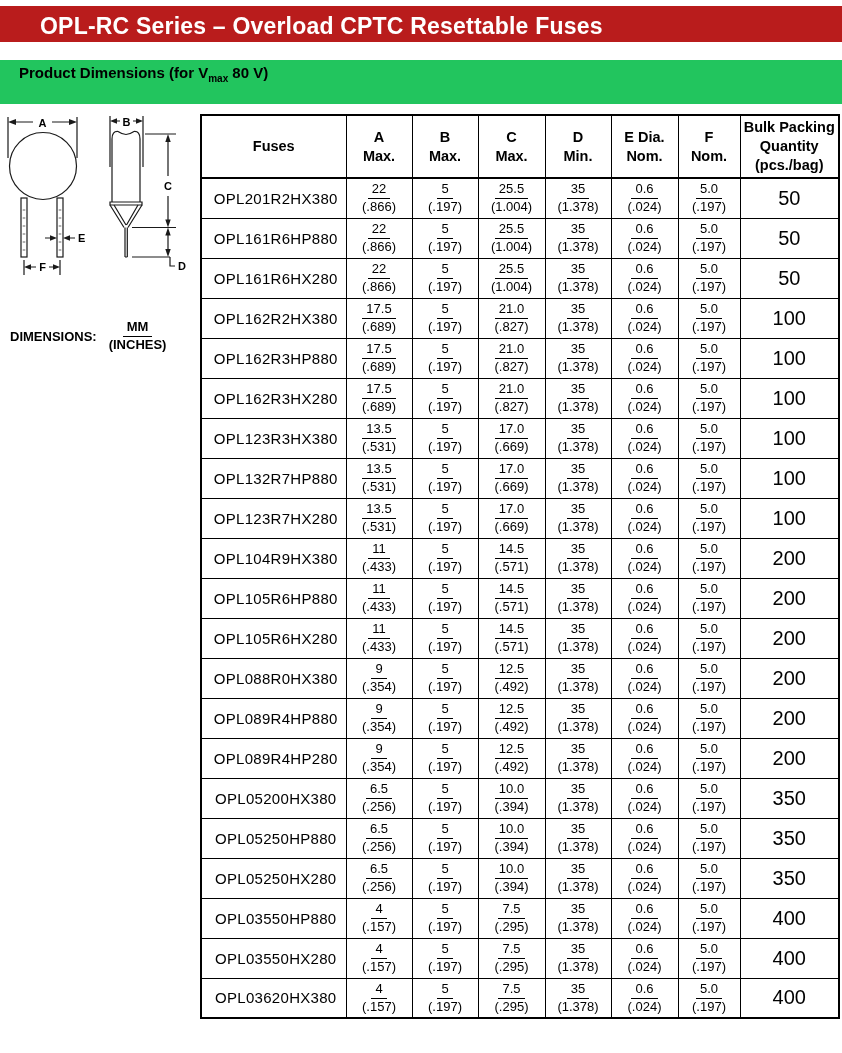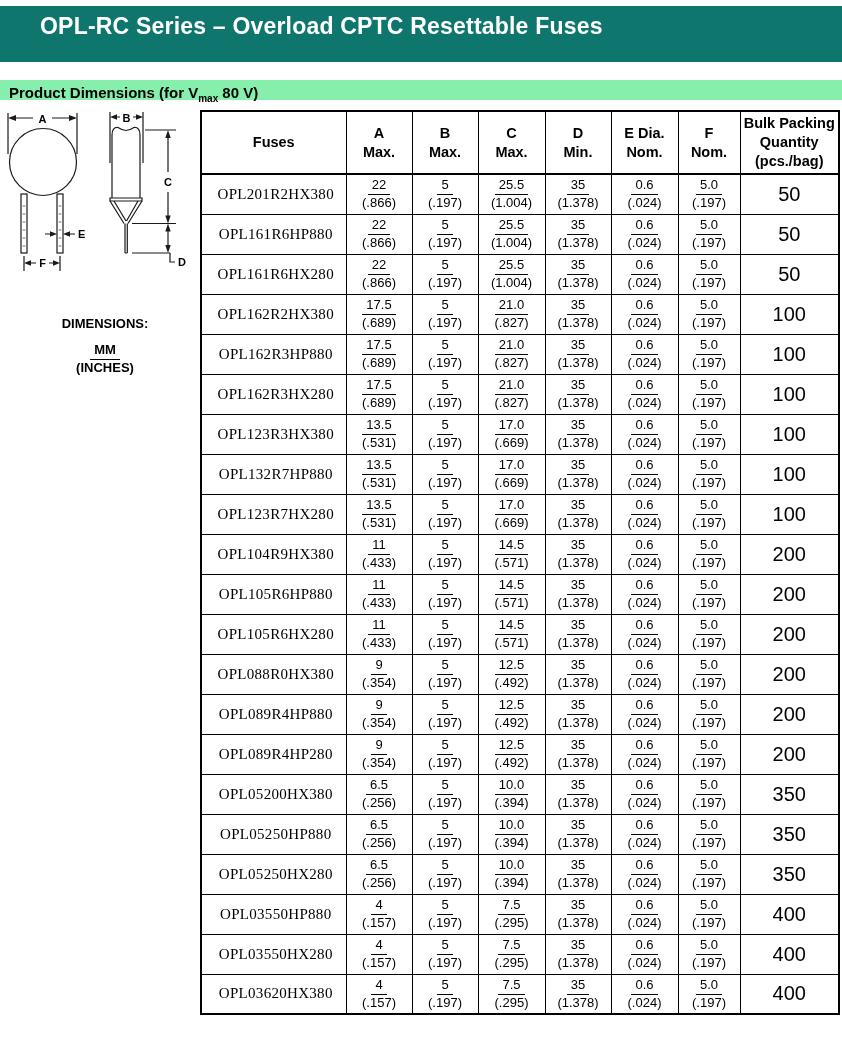--- a/index.html
+++ b/index.html
@@ -6,55 +6,54 @@
   html,body { background:#ffffff; }
   body {
     width:842px; height:1053px;
     font-family:"Liberation Sans", sans-serif;
     color:#000;
     position:relative;
     overflow:hidden;
   }
   .title-bar {
     margin-top:6px;
-    height:56px;
-    background:#0f766e;
+    height:36px;
+    background:#b91c1c;
     color:#fff;
     font-size:23px;
     font-weight:bold;
     line-height:40px;
     padding-left:40px;
     letter-spacing:0.2px;
   }
   .section-bar {
     margin-top:18px;
-    height:20px;
-    background:#86efac;
+    height:44px;
+    background:#22c55e;
     font-size:15px;
     font-weight:bold;
     line-height:26px;
-    padding-left:9px;
+    padding-left:19px;
   }
   .section-bar sub { font-size:10px; }
   .content {
     margin-top:10px;
     display:flex;
     align-items:flex-start;
   }
   .left-panel { width:200px; flex:0 0 200px; }
   .left-panel svg { display:block; }
   .dim-note {
     margin-top:14px;
     padding-left:10px;
     display:flex;
     align-items:center;
     gap:12px;
     font-size:13px;
     font-weight:bold;
-    flex-direction:column;
   }
   .frac {
     display:inline-flex;
     flex-direction:column;
     align-items:center;
     line-height:1.15;
   }
   .frac .mm { border-bottom:1px solid #000; padding:0 4px 1px 4px; }
   .frac .in { padding-top:1px; }
   table.dim-table {
@@ -75,21 +74,20 @@
     font-weight:bold;
     line-height:1.3;
     border-bottom:2px solid #000;
   }
   table.dim-table tbody tr { height:40px; }
   td.model-cell {
     text-align:left;
     padding-left:4px;
     font-size:15px;
     letter-spacing:0.3px;
-    font-family:Liberation Serif, serif;
   }
   td.dim-cell { font-size:13px; }
   td.dim-cell .frac { font-size:13px; }
   td.qty-cell { font-size:20px; }
   svg text { font-family:"Liberation Sans", sans-serif; font-weight:bold; }
 </style>
 </head>
 <body>
 
 <div class="title-bar">

